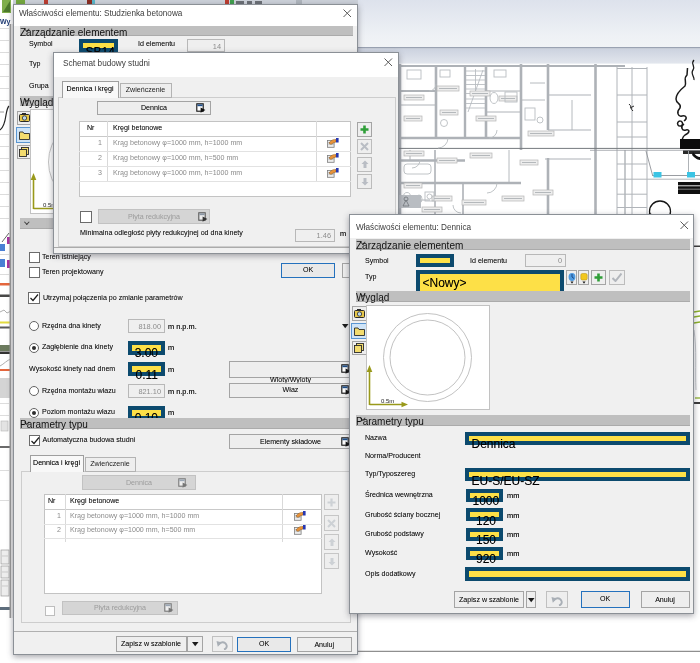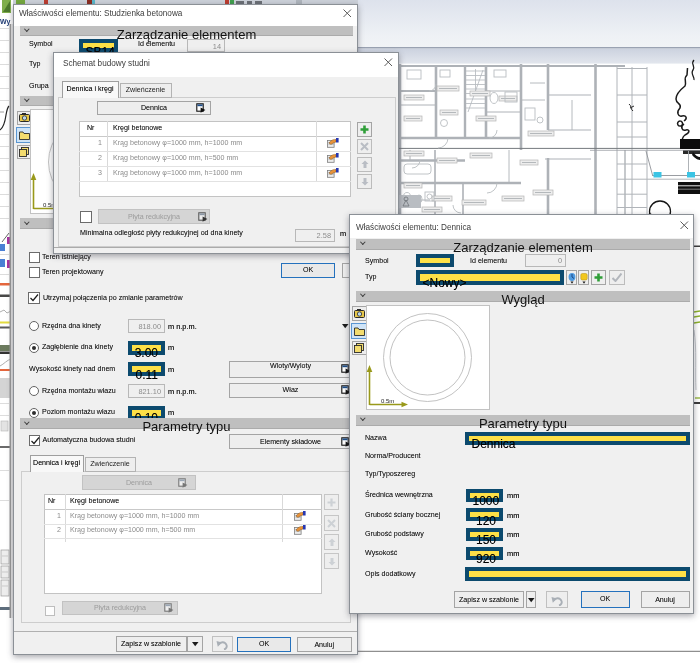--- a/index.html
+++ b/index.html
@@ -1,21 +1,21 @@
 <!DOCTYPE html>
 <html><head><meta charset="utf-8">
 <style>
 *{margin:0;padding:0;box-sizing:border-box}
 html,body{width:700px;height:663px;overflow:hidden;background:#fff}
 #sc{position:relative;width:700px;height:663px;font-family:"Liberation Sans",sans-serif;font-size:8px;color:#000;line-height:1}
 .ab{position:absolute}
 .dlg{position:absolute;background:#f0f0f0;border:1px solid #8b9096;box-shadow:0 2px 6px rgba(60,60,70,.45)}
 .ttl{position:absolute;font-size:8.2px;color:#3c3c3c;white-space:nowrap}
 .bar{position:absolute;background:#bfbfbf;border-bottom:1px solid #ababab}
-.bar .t{position:absolute;width:100%;text-align:center;top:1.5px;font-size:13px;color:#111;white-space:nowrap}
+.bar .t{position:absolute;width:100%;text-align:left;top:1.5px;font-size:10px;color:#111;white-space:nowrap}
 .chev{position:absolute;left:5px;top:1.2px;width:3.6px;height:3.6px;border-right:1.1px solid #3f3f3f;border-bottom:1.1px solid #3f3f3f;transform:rotate(45deg)}
 .lbl{position:absolute;white-space:nowrap;color:#111;font-size:7.1px;text-shadow:0 0 .3px rgba(0,0,0,.3)}
 .glbl{position:absolute;white-space:nowrap;color:#8b8b8b;font-size:7.1px}
 .tb{position:absolute;background:#fde047;border:4px solid #0c4a6e;font-size:12px;padding:2.5px 2px 0 2.5px;white-space:nowrap;text-shadow:0 0 .3px rgba(0,0,0,.35)}
 .tbd{position:absolute;background:#efefef;border:1px solid #b8b8b8;font-size:7.4px;color:#8d8d8d;text-align:right;padding:2.5px 3px 0 0;white-space:nowrap}
 .num{text-align:right;padding-right:3px}
 .btn{position:absolute;background:#eeeeee;border:1px solid #a4a4a4;text-align:center;font-size:7.1px;color:#111;white-space:nowrap;text-shadow:0 0 .3px rgba(0,0,0,.3)}
 .btnd{position:absolute;background:#d5d5d5;border:1px solid #c2c2c2;text-align:center;font-size:7.1px;color:#9b9b9b;white-space:nowrap}
 .btnb{position:absolute;background:#e9e9e9;border:1.5px solid #2471bd;text-align:center;font-size:7.1px;color:#111;text-shadow:0 0 .3px rgba(0,0,0,.3)}
 .cb{position:absolute;background:#fff;border:1px solid #6b6b6b}
@@ -349,21 +349,21 @@
 <svg class="ic" style="left:328px;top:318.5px" width="7" height="5">
         <path d="M0,0 L6.5,0 L3.2,4.2 Z" fill="#1a1a1a"></path>
       </svg>
 <div class="rad on" style="left:15px;top:337.5px"></div>
 <div class="lbl" style="left:28px;top:339px">Zagłębienie dna kinety</div>
 <div class="tb num" style="left:114px;top:335.5px;width:37px;height:14px">3.00</div>
 <div class="unit" style="left:154px;top:339px">m</div>
 <div class="lbl" style="left:15px;top:360.5px">Wysokość kinety nad dnem</div>
 <div class="tb num" style="left:114px;top:357px;width:37px;height:14px">0.11</div>
 <div class="unit" style="left:154px;top:360.5px">m</div>
-<div class="btn" style="left:215px;top:356px;width:123px;height:17px;padding-top:1px">Wloty/Wyloty</div>
+<div class="btn" style="left:215px;top:356px;width:123px;height:17px;padding-top:15px">Wloty/Wyloty</div>
 <svg class="ic exw" style="left:327px;top:358.5px" width="10" height="10" viewBox="0 0 10 10">
         <rect x="0.8" y="0.8" width="6.4" height="7.4" fill="#fff" stroke="#111" stroke-width="1.1"></rect>
         <rect x="1.4" y="1.4" width="5.2" height="1.8" fill="#1e4f8a"></rect>
         <path d="M4.6,4.4 L9.4,7 L4.6,9.8 Z" fill="#111"></path>
       </svg>
 <div class="rad" style="left:15px;top:381px"></div>
 <div class="lbl" style="left:28px;top:382.5px">Rzędna montażu włazu</div>
 <div class="tbd" style="left:114px;top:379px;width:37px;height:14px">821.10</div>
 <div class="unit" style="left:154px;top:382.5px">m n.p.m.</div>
 <div class="btn" style="left:215px;top:377.5px;width:123px;height:15px;padding-top:3.5px">Właz</div>
@@ -532,21 +532,21 @@
         <path d="M4,8.5 L7.5,5 L5.5,5 L5.5,1 L2.5,1 L2.5,5 L0.5,5 Z" fill="#b9bdc4"></path>
       </svg>
 <div class="cb" style="left:26px;top:158px;width:12px;height:12px"></div>
 <div class="btnd" style="left:44px;top:156px;width:112px;height:15px;padding-top:3.5px">Płyta redukcyjna</div>
 <svg class="ic exg" style="left:144px;top:158.5px" width="10" height="10" viewBox="0 0 10 10">
         <rect x="0.8" y="0.8" width="6.4" height="7.4" fill="#eee" stroke="#555" stroke-width="1.1"></rect>
         <rect x="1.4" y="1.4" width="5.2" height="1.8" fill="#8a96a4"></rect>
         <path d="M4.6,4.4 L9.4,7 L4.6,9.8 Z" fill="#333"></path>
       </svg>
 <div class="lbl" style="left:26px;top:177px">Minimalna odległość płyty redukcyjnej od dna kinety</div>
-<div class="tbd" style="left:241px;top:175.5px;width:40px;height:13px">2.58</div>
+<div class="tbd" style="left:241px;top:175.5px;width:40px;height:13px">1.46</div>
 <div class="unit" style="left:286px;top:177px">m</div>
 <div class="ab" style="left:0;top:193.5px;width:344px;height:1px;background:#ababab"></div>
 <div class="btnb" style="left:227px;top:209.5px;width:54px;height:15px;padding-top:3px">OK</div>
 <div class="btn" style="left:288px;top:209.5px;width:54px;height:15px;padding-top:3.5px">Anuluj</div>
 </div>
 
 <div id="d3" class="dlg" style="left:349px;top:214px;width:345px;height:400px">
 <div class="ab" style="left:0;top:0;width:343px;height:23px;background:#fff"></div>
 <div class="ttl" style="left:6px;top:9px">Właściwości elementu: Dennica</div>
 <svg class="ab" style="left:330px;top:6px" width="9" height="9">
@@ -554,21 +554,21 @@
       </svg>
 <div class="bar" style="left:6px;top:24px;width:334px;height:10.5px">
         <div class="chev"></div>
         <div class="t">Zarządzanie elementem</div>
       </div>
 <div class="lbl" style="left:15px;top:42.5px">Symbol</div>
 <div class="tb" style="left:66px;top:38.5px;width:38px;height:13px"></div>
 <div class="lbl" style="left:120px;top:42.5px">Id elementu</div>
 <div class="tbd" style="left:175px;top:38.5px;width:41px;height:13px">0</div>
 <div class="lbl" style="left:15px;top:59px">Typ</div>
-<div class="tb" style="left:66px;top:55px;width:148px;height:15px;padding-top:3px">&lt;Nowy&gt;</div>
+<div class="tb" style="left:66px;top:55px;width:148px;height:30px;padding-top:3px">&lt;Nowy&gt;</div>
 <div class="btn" style="left:216px;top:55px;width:11px;height:15px"></div>
 <svg class="ic" style="left:218px;top:57.5px" width="8" height="11" viewBox="0 0 8 11">
         <ellipse cx="4" cy="4" rx="3.4" ry="4" fill="#4f9be0"></ellipse>
         <path d="M4,4 L4,1 M4,4 L6,5.5" stroke="#16407a" stroke-width="0.9" fill="none"></path>
         <path d="M2.5,8.5 L5.5,8.5 L4,10.8 Z" fill="#1a1a1a"></path>
       </svg>
 <div class="btn" style="left:228px;top:55px;width:11px;height:15px"></div>
 <svg class="ic" style="left:230px;top:57.5px" width="8" height="11" viewBox="0 0 8 11">
         <rect x="0.8" y="0.5" width="6.4" height="6.5" rx="1.5" fill="#f2c71d" stroke="#b58e0a" stroke-width="0.5"></rect>
         <path d="M2.5,8.5 L5.5,8.5 L4,10.8 Z" fill="#1a1a1a"></path>
@@ -611,20 +611,21 @@
 <text x="15" y="97.5" font-family="Liberation Sans" font-size="6" fill="#222">0.5m</text>
       </svg>
 <div class="bar" style="left:6px;top:200px;width:334px;height:10.5px">
         <div class="chev"></div>
         <div class="t">Parametry typu</div>
       </div>
 <div class="lbl" style="left:15px;top:219.5px">Nazwa</div>
 <div class="tb" style="left:115px;top:216.5px;width:225px;height:13px">Dennica</div>
 <div class="lbl" style="left:15px;top:238px">Norma/Producent</div>
 <div class="lbl" style="left:15px;top:256px">Typ/Typoszereg</div>
+<div class="tb" style="left:115px;top:253px;width:225px;height:13px">EU-S/EU-SZ</div>
 <div class="lbl" style="left:15px;top:277px">Średnica wewnętrzna</div>
 <div class="tb num" style="left:116px;top:273.5px;width:37px;height:13.5px">1000</div>
 <div class="unit" style="left:157px;top:277px">mm</div>
 <div class="lbl" style="left:15px;top:296.5px">Grubość ściany bocznej</div>
 <div class="tb num" style="left:116px;top:293px;width:37px;height:13px">120</div>
 <div class="unit" style="left:157px;top:296.5px">mm</div>
 <div class="lbl" style="left:15px;top:316px">Grubość podstawy</div>
 <div class="tb num" style="left:116px;top:312.5px;width:37px;height:13.5px">150</div>
 <div class="unit" style="left:157px;top:316px">mm</div>
 <div class="lbl" style="left:15px;top:335px">Wysokość</div>

